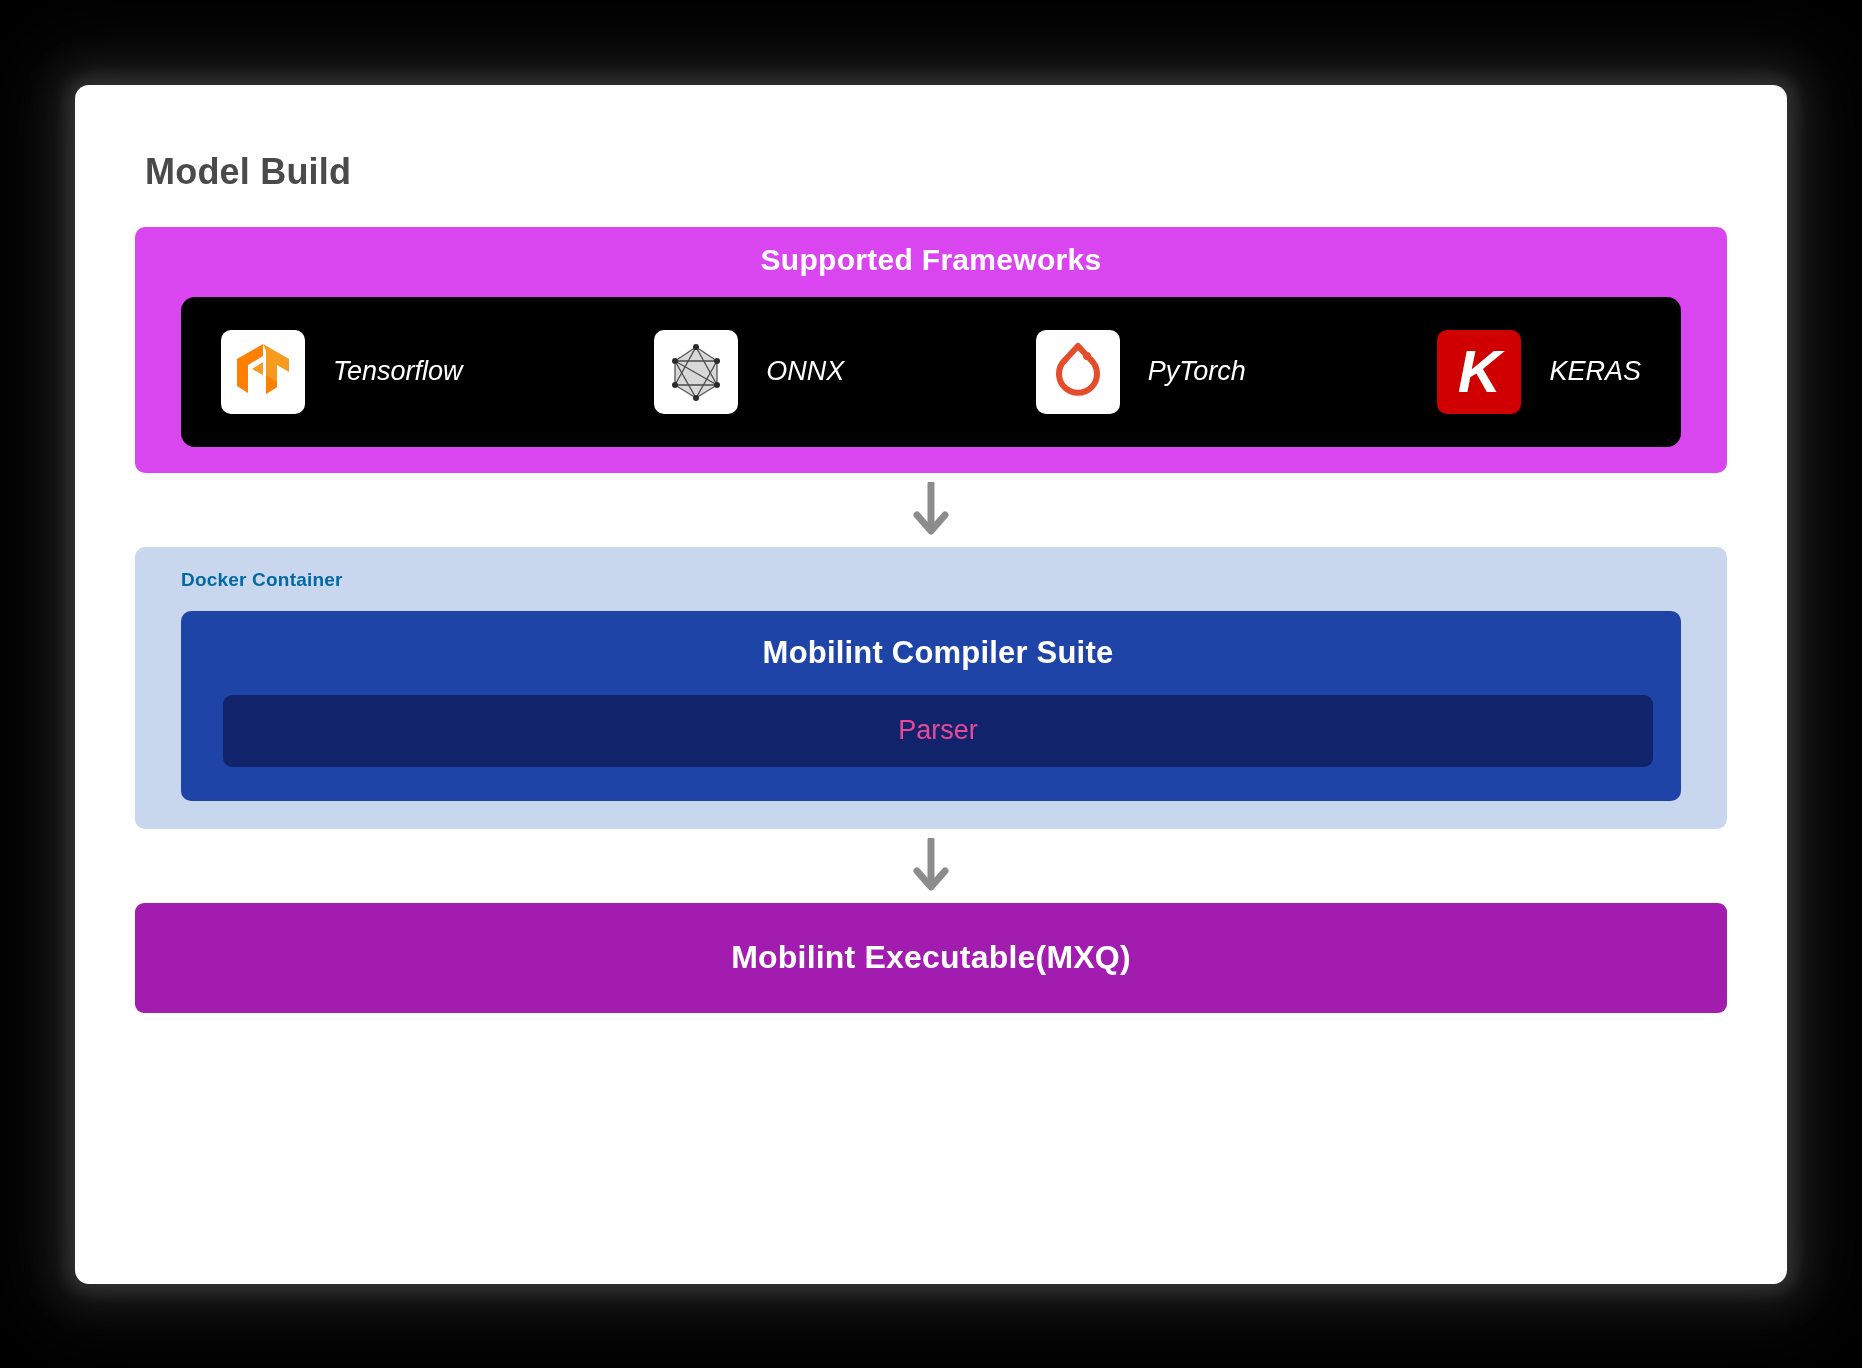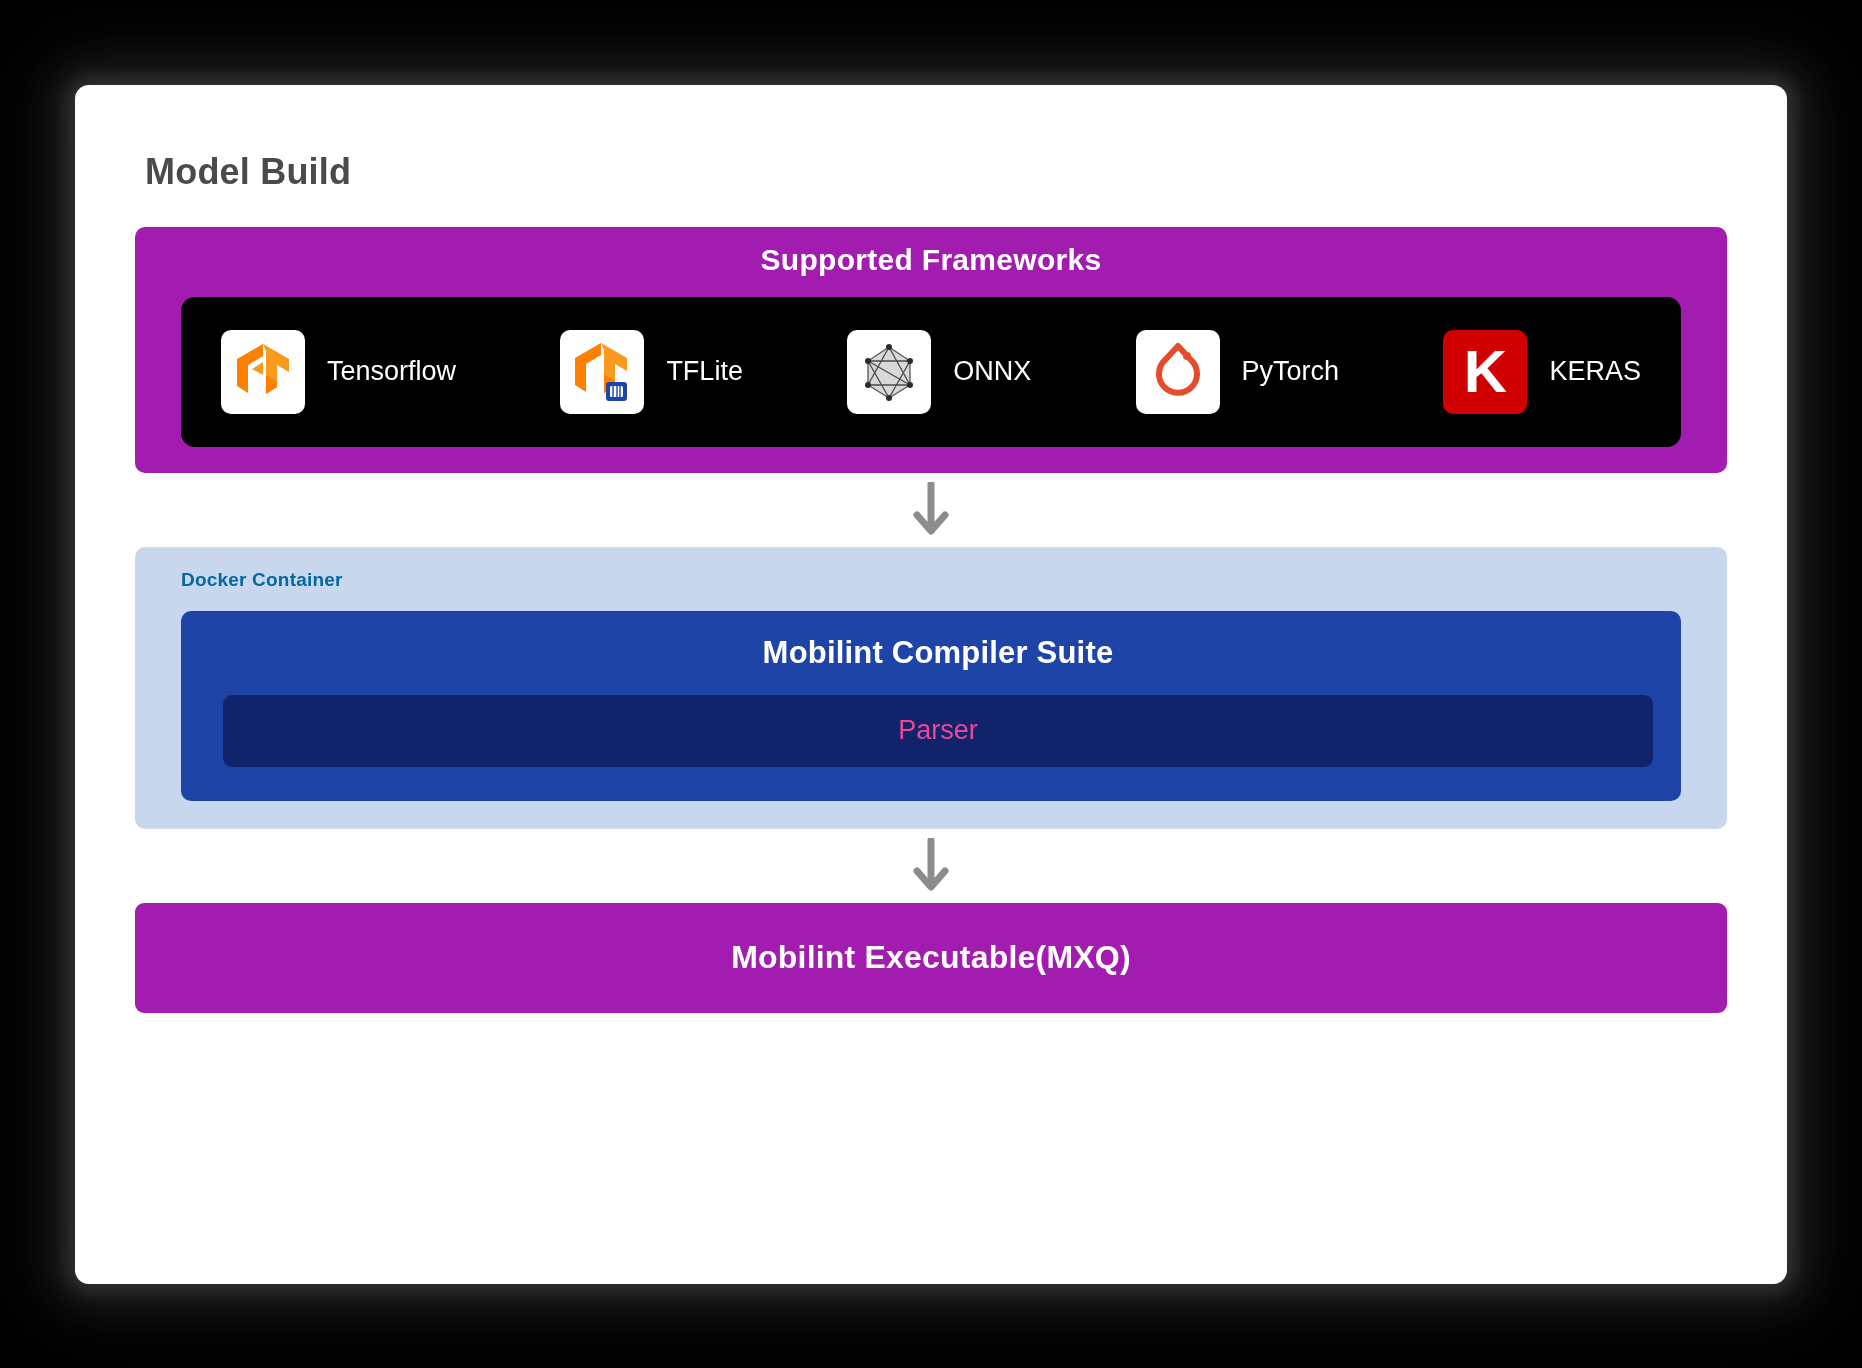--- a/index.html
+++ b/index.html
@@ -42,21 +42,21 @@
     font-size: 36px;
     font-weight: bold;
     color: #4a4a4a;
     letter-spacing: 0.2px;
     margin-left: 10px;
     margin-bottom: 34px;
   }
 
   
   .frameworks-panel {
-    background: #a21caf;
+    background: #d946ef;
     border-radius: 10px;
     padding: 16px 46px 26px 46px;
   }
 
   .frameworks-title {
     text-align: center;
     color: #ffffff;
     font-size: 30px;
     font-weight: bold;
     letter-spacing: 0.3px;
@@ -69,21 +69,22 @@
     height: 150px;
     display: flex;
     align-items: center;
     justify-content: space-between;
     padding: 0 40px;
   }
 
   .fw-item {
     display: flex;
     align-items: center;
-    gap: 22px;
+    gap: 28px;
+    font-style: italic;
   }
 
   .fw-logo {
     width: 84px;
     height: 84px;
     border-radius: 10px;
     background: #ffffff;
     display: flex;
     align-items: center;
     justify-content: center;
@@ -196,37 +197,20 @@
             <svg width="56" height="60" viewBox="0 0 56 60" aria-hidden="true">
               <polygon points="28,2 54,17 54,30 42,23 42,45 31,52 31,9" fill="#f79a1e"></polygon>
               <polygon points="28,2 2,17 2,44 13,51 13,23 28,14" fill="#ff8000"></polygon>
               <polygon points="31,52 31,33 42,40 42,45" fill="#ff8000"></polygon>
               <polygon points="17,27 28,33 28,20" fill="#f79a1e"></polygon>
             </svg>
           </div>
           <div class="fw-label">Tensorflow</div>
         </div>
 
-        <div class="fw-item">
-          <div class="fw-logo">
-            <svg width="58" height="62" viewBox="0 0 58 62" aria-hidden="true">
-              <polygon points="28,2 54,17 54,30 42,23 42,45 31,52 31,9" fill="#f79a1e"></polygon>
-              <polygon points="28,2 2,17 2,44 13,51 13,23 28,14" fill="#ff8000"></polygon>
-              <polygon points="31,52 31,33 42,40 42,45" fill="#ff8000"></polygon>
-              <rect x="33" y="41" width="21" height="19" rx="3" fill="#1f44a8"></rect>
-              <rect x="37" y="45" width="13" height="11" rx="1.5" fill="#ffffff"></rect>
-              <g stroke="#1f44a8" stroke-width="1.4">
-                <line x1="40" y1="45" x2="40" y2="56"></line>
-                <line x1="44" y1="45" x2="44" y2="56"></line>
-                <line x1="47" y1="45" x2="47" y2="56"></line>
-              </g>
-            </svg>
-          </div>
-          <div class="fw-label">TFLite</div>
-        </div>
 
         <div class="fw-item">
           <div class="fw-logo">
             <svg width="62" height="62" viewBox="0 0 62 62" aria-hidden="true">
               <polygon points="31,6 52,20 52,44 31,57 10,44 10,20" fill="#d8d8d8" stroke="#555" stroke-width="1.3"></polygon>
               <g stroke="#4a4a4a" stroke-width="1.3" fill="none">
                 <line x1="31" y1="6" x2="10" y2="44"></line>
                 <line x1="31" y1="6" x2="52" y2="44"></line>
                 <line x1="10" y1="20" x2="52" y2="20"></line>
                 <line x1="10" y1="20" x2="31" y2="57"></line>

